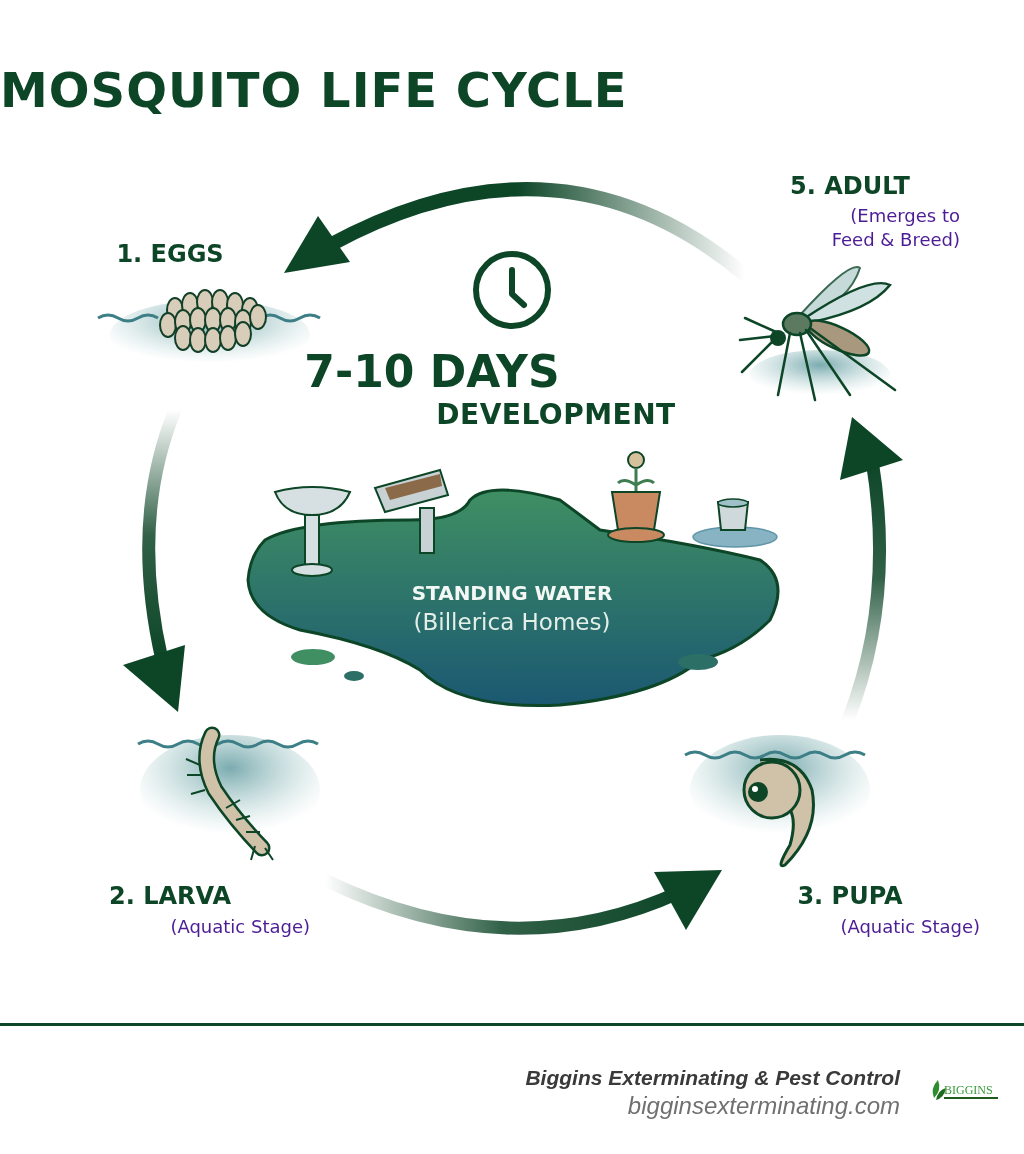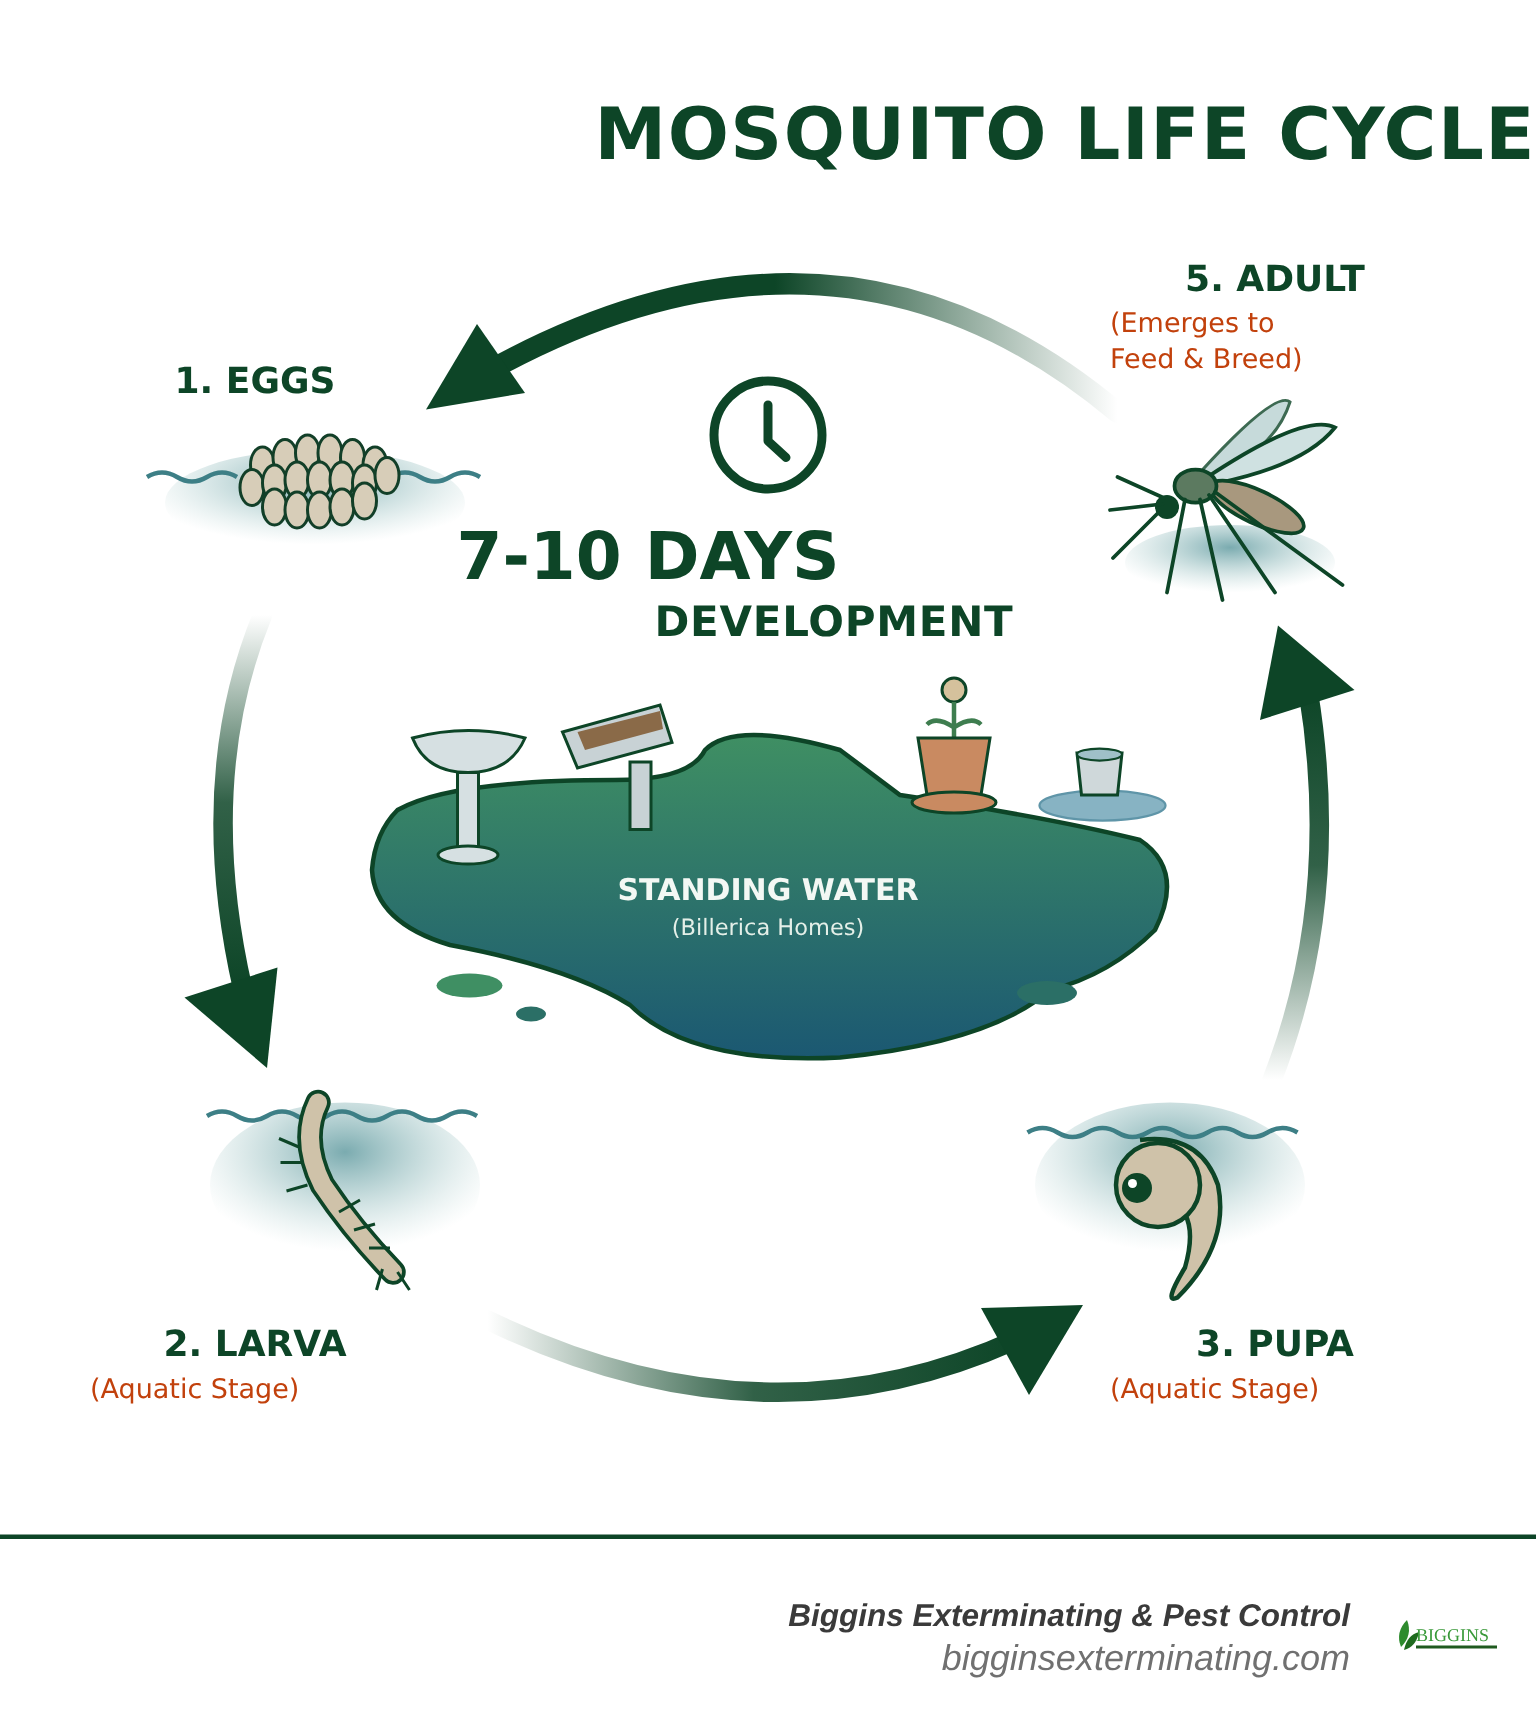--- a/index.html
+++ b/index.html
@@ -1,24 +1,24 @@
 <!DOCTYPE html>
 <html><head>
 <meta charset="utf-8">
 <style>
   html, body { margin:0; padding:0; background:#ffffff; }
   body { width:1024px; height:1154px; position:relative; overflow:hidden; font-family:"DejaVu Sans", sans-serif; color:#0f4a2c; }
   .abs { position:absolute; }
-  .title { left:0; width:1024px; top:62px; text-align:right; font-weight:bold; font-size:48px; letter-spacing:1px; color:#0d4527; }
+  .title { left:0; width:1024px; top:62px; text-align:left; font-weight:bold; font-size:48px; letter-spacing:1px; color:#0d4527; }
   .stage-label { font-weight:bold; font-size:24px; color:#0d4527; text-align:center; }
-  .stage-sub { font-size:18px; color:#c2410c; text-align:left; line-height:24px; }
+  .stage-sub { font-size:18px; color:#4c1d95; text-align:right; line-height:24px; }
   .center-days { left:0; width:864px; top:346px; text-align:center; font-weight:bold; font-size:44px; color:#0d4527; }
   .center-dev { left:0; width:1024px; top:398px; text-align:center; font-weight:bold; font-size:28px; color:#0d4527; letter-spacing:0.5px;padding-left:44px; }
   .water-title { left:0; width:1024px; top:581px; text-align:center; font-weight:bold; font-size:20px; color:#f3f8f4; }
-  .water-sub { left:0; width:1024px; top:609px; text-align:center; font-size:15px; color:#e4efe8; }
+  .water-sub { left:0; width:1024px; top:609px; text-align:center; font-size:23px; color:#e4efe8; }
   .footer-line { left:0; top:1023px; width:1024px; height:3px; background:#0d4527; }
   .brand { right:124px; top:1066px; text-align:right;font-style:italic; }
   .brand-name { font-family:"Liberation Sans", sans-serif; font-weight:bold; font-size:21px; color:#3a3a3a; }
   .brand-url { font-family:"Liberation Sans", sans-serif; font-size:24px; color:#707070; margin-top:2px; }
   .logo { left:928px; top:1076px; width:72px; height:28px; }
   svg { overflow:visible; }
 </style>
 </head>
 <body>
 

